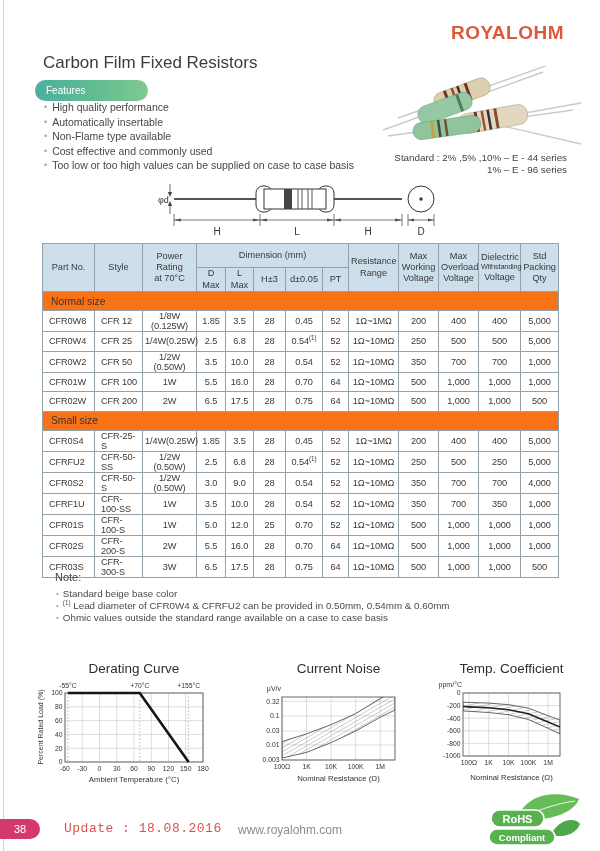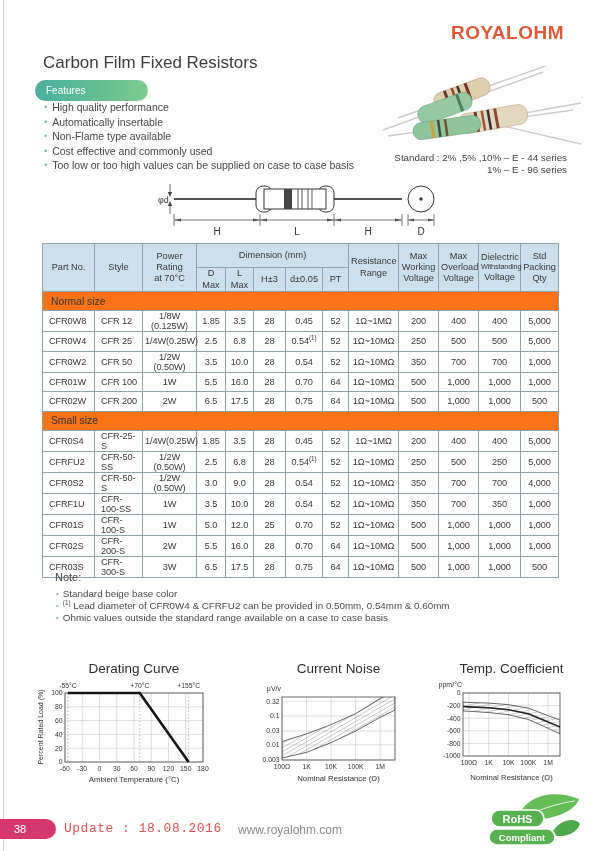--- a/index.html
+++ b/index.html
@@ -30,21 +30,21 @@
   tr.section-row td{background:#f97316;text-align:left;padding-left:8px;font-size:10.3px;height:18px;color:#333;}
   tr.data-row{height:19.5px;}
   tr.data-row td{letter-spacing:-0.1px;}
   tr.data-row td.al{text-align:left;padding-left:6px;}
   sup{font-size:6.3px;line-height:0;vertical-align:super;}
   .note-title{position:absolute;left:55px;top:571px;font-size:11px;color:#444;}
   ul.note-list{position:absolute;left:56px;top:588px;margin:0;padding:0;list-style:none;width:500px;}
   ul.note-list li{font-size:9.8px;color:#4a4a4a;line-height:11.9px;}
   ul.note-list li::before{content:'•';color:#8ab4ae;margin-right:4px;font-size:8px;vertical-align:1px;}
   svg.chart{position:absolute;top:655px;}
-  .page-badge{position:absolute;left:0;top:819px;width:56px;height:20px;background:#d4386f;
+  .page-badge{position:absolute;left:0;top:819px;width:40px;height:20px;background:#d4386f;
       border-radius:0 10px 10px 0;color:#fff;font-size:11px;line-height:20px;
       padding-left:14px;box-sizing:border-box;}
   .update{position:absolute;left:64px;top:821px;font-family:"Liberation Mono",monospace;
       font-size:13px;color:#d9534f;letter-spacing:0.5px;}
   .website{position:absolute;left:290px;top:823px;transform:translateX(-50%);
       font-size:12px;color:#8c8c8c;}
   .rohs{position:absolute;left:489px;top:793px;}
 </style>
 </head>
 <body>

